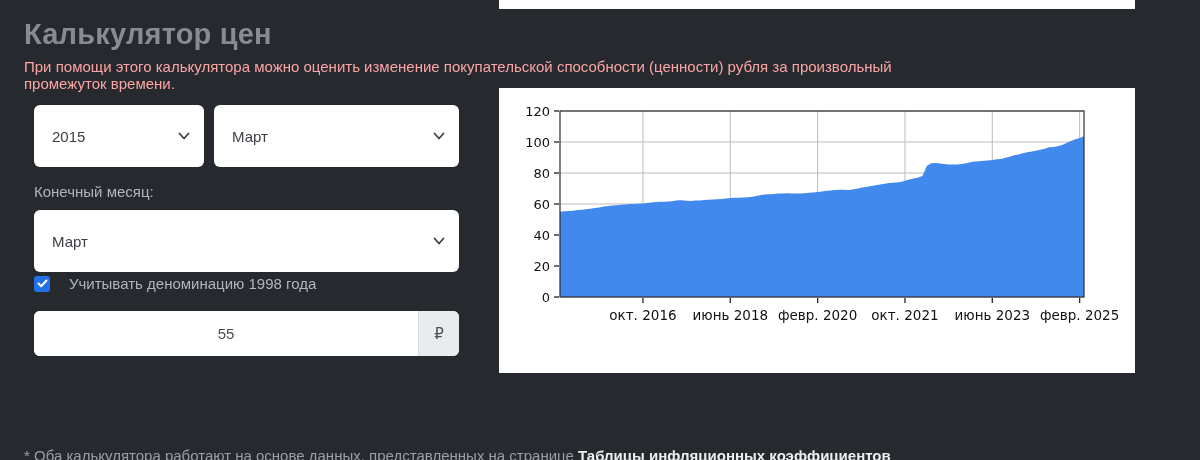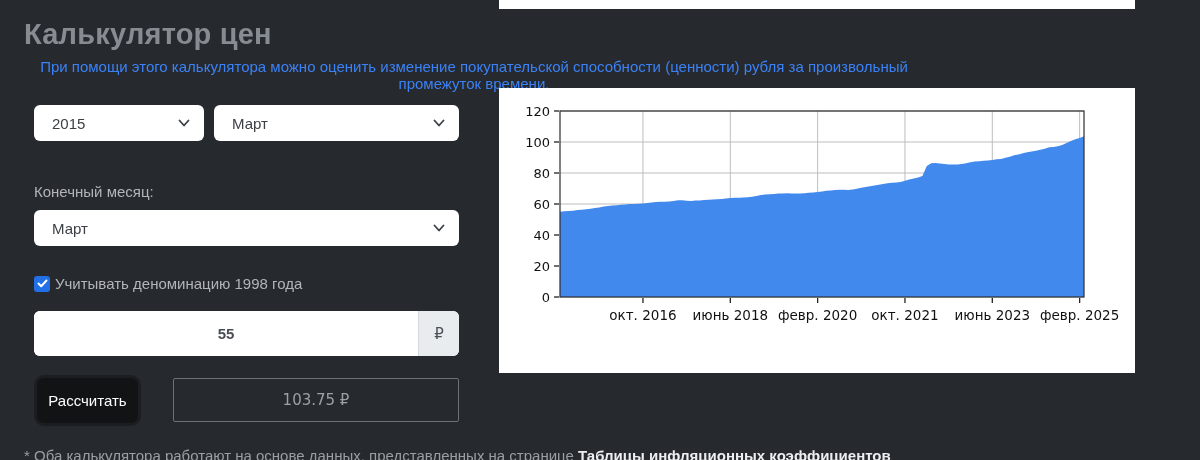--- a/index.html
+++ b/index.html
@@ -9,52 +9,52 @@
     font-family:"Liberation Sans", sans-serif;
     position:relative;
     color:#b2b5ba;
   }
   .page-title{
     position:absolute; left:24px; top:18px;
     font-size:29px; font-weight:bold; color:#878c93; letter-spacing:0.2px;
   }
   .page-desc{
     position:absolute; left:24px; top:58px; width:900px;
-    font-size:15px; color:#3b82f6;text-align:center;
+    font-size:15px; color:#fca5a5;
   }
   .top-strip{
     position:absolute; left:499px; top:0; width:636px; height:9px; background:#ffffff;
   }
   .form-col{ position:absolute; left:34px; top:95px; width:425px; }
   .field-label{ font-size:15px; color:#b2b5ba; height:17px; }
   .select-row{ display:flex; gap:10px; margin-top:10px; height:45px; }
   .select{
-    background:#fff; border-radius:6px; height:36px;
+    background:#fff; border-radius:6px; height:62px;
     display:flex; align-items:center; justify-content:space-between;
     padding:0 13px 0 18px; cursor:pointer;
   }
   .select-year{ width:170px; }
   .select-month{ flex:1; }
   .select-value{ font-size:15px; color:#3c4045; }
   .chev{ flex:0 0 auto; }
   .label-2{ margin-top:33px; }
   .checkbox-row{
-    margin-top:20px; display:flex; align-items:center; gap:5px; cursor:pointer; height:17px;
+    margin-top:20px; display:flex; align-items:center; gap:19px; cursor:pointer; height:17px;
   }
   .checkbox{
     width:16px; height:16px; background:#2170e8; border-radius:3px;
     display:flex; align-items:center; justify-content:center; flex:0 0 auto;
   }
   .checkbox-label{ font-size:15px; color:#b2b5ba; }
   .input-group{
     margin-top:19px; height:45px; display:flex; background:#fff; border-radius:6px; overflow:hidden;
   }
   .amount-input{
     flex:1; border:none; outline:none; text-align:center;
-    font-size:15px; color:#4a4e53; font-family:"Liberation Sans", sans-serif; background:#fff;font-weight:bold;
+    font-size:15px; color:#4a4e53; font-family:"Liberation Sans", sans-serif; background:#fff;
   }
   .suffix{
     width:41px; background:#e9ecef; border-left:1px solid #d6dade;
     display:flex; align-items:center; justify-content:center;
     font-size:15px; color:#495057; font-family:"DejaVu Sans","Liberation Sans",sans-serif;
   }
   .btn-row{ margin-top:19px; display:flex; }
   .calc-btn{
     width:107px; height:51px; background:#111315; color:#ffffff;
     border:3px solid #1b1e21; border-radius:10px; font-size:15px;
@@ -123,26 +123,20 @@
         </svg>
     </span>
     <span class="checkbox-label">Учитывать деноминацию 1998 года</span>
   </div>
 
   <div class="input-group">
     <input class="amount-input" type="text" value="55" style="">
     <span class="suffix">₽</span>
   </div>
 
-  <div class="btn-row">
-    <button class="calc-btn">Рассчитать</button>
-    <div class="result-box">
-      <span>103.75 ₽</span>
-    </div>
-  </div>
 
 </div>
 
 <div class="chart-panel">
   <svg id="chart-svg" class="chart-svg" width="636" height="285" viewBox="0 0 636 285">
       <line x1="61" y1="209" x2="585" y2="209" stroke="#bdbdbd" stroke-width="1"></line>
       <line x1="61" y1="178" x2="585" y2="178" stroke="#bdbdbd" stroke-width="1"></line>
       <line x1="61" y1="147" x2="585" y2="147" stroke="#bdbdbd" stroke-width="1"></line>
       <line x1="61" y1="116" x2="585" y2="116" stroke="#bdbdbd" stroke-width="1"></line>
       <line x1="61" y1="85" x2="585" y2="85" stroke="#bdbdbd" stroke-width="1"></line>

